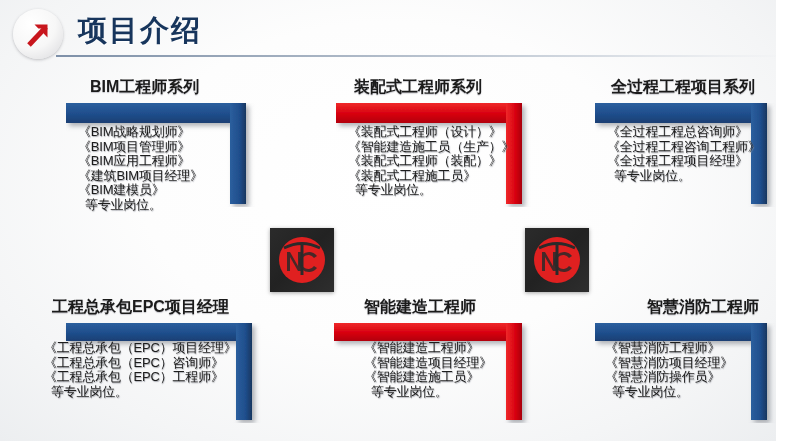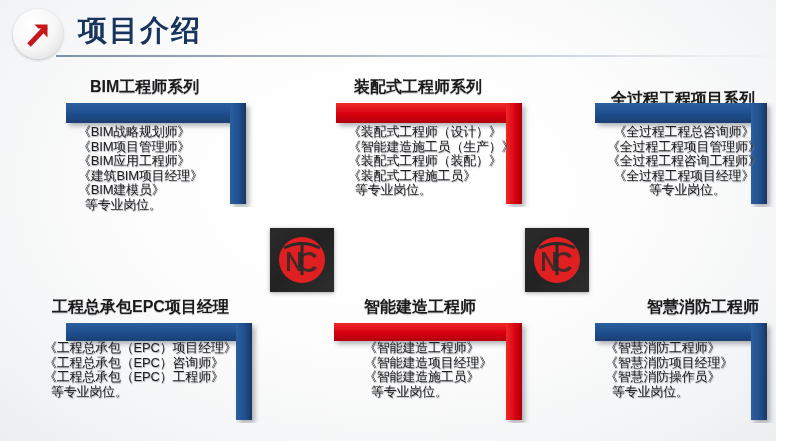--- a/index.html
+++ b/index.html
@@ -209,21 +209,21 @@
     <div class="items" style="top:48px;">
       <div>《装配式工程师（设计）》</div>
       <div>《智能建造施工员（生产）》</div>
       <div>《装配式工程师（装配）》</div>
       <div>《装配式工程施工员》</div>
       <div class="tail">等专业岗位。</div>
     </div>
   </div>
 
   <div class="block" style="left:595px; top:77px; width:200px;">
-    <div class="block-title" style="left:16px;margin-top:12px;">全过程工程项目系列</div>
+    <div class="block-title" style="left:16px;">全过程工程项目系列</div>
     <svg class="bracket" width="190" height="104" viewBox="0 0 190 104">
       <defs>
         <linearGradient id="g2" x1="0" y1="0" x2="0" y2="1">
           <stop offset="0%" stop-color="#2c5f9e"></stop>
             <stop offset="55%" stop-color="#1f4e8c"></stop>
             <stop offset="100%" stop-color="#1a3f73"></stop>
         </linearGradient>
         <linearGradient id="g2v" x1="0" y1="0" x2="1" y2="0">
           <stop offset="0%" stop-color="#2c5f9e"></stop>
             <stop offset="60%" stop-color="#1f4e8c"></stop>
@@ -231,23 +231,22 @@
         </linearGradient>
         <filter id="sh2" x="-20%" y="-20%" width="160%" height="160%">
           <feDropShadow dx="3" dy="3" stdDeviation="2.4" flood-color="#6e727c" flood-opacity="0.55"></feDropShadow>
         </filter>
       </defs>
       <g filter="url(#sh2)">
         <rect x="0" y="0" width="172" height="20" fill="url(#g2)"></rect>
         <rect x="156" y="0" width="16" height="101" fill="url(#g2v)"></rect>
       </g>
     </svg>
-    <div class="items" style="top:48px;text-align:center;">
+    <div class="items" style="top:48px;">
       <div>《全过程工程总咨询师》</div>
-      <div>《全过程工程项目管理师》</div>
       <div>《全过程工程咨询工程师》</div>
       <div>《全过程工程项目经理》</div>
       <div class="tail">等专业岗位。</div>
     </div>
   </div>
 
   <div class="block" style="left:44px; top:297px; width:230px;">
     <div class="block-title" style="left:8px;">工程总承包EPC项目经理</div>
     <svg class="bracket" width="220" height="100" viewBox="0 0 220 100">
       <defs>

